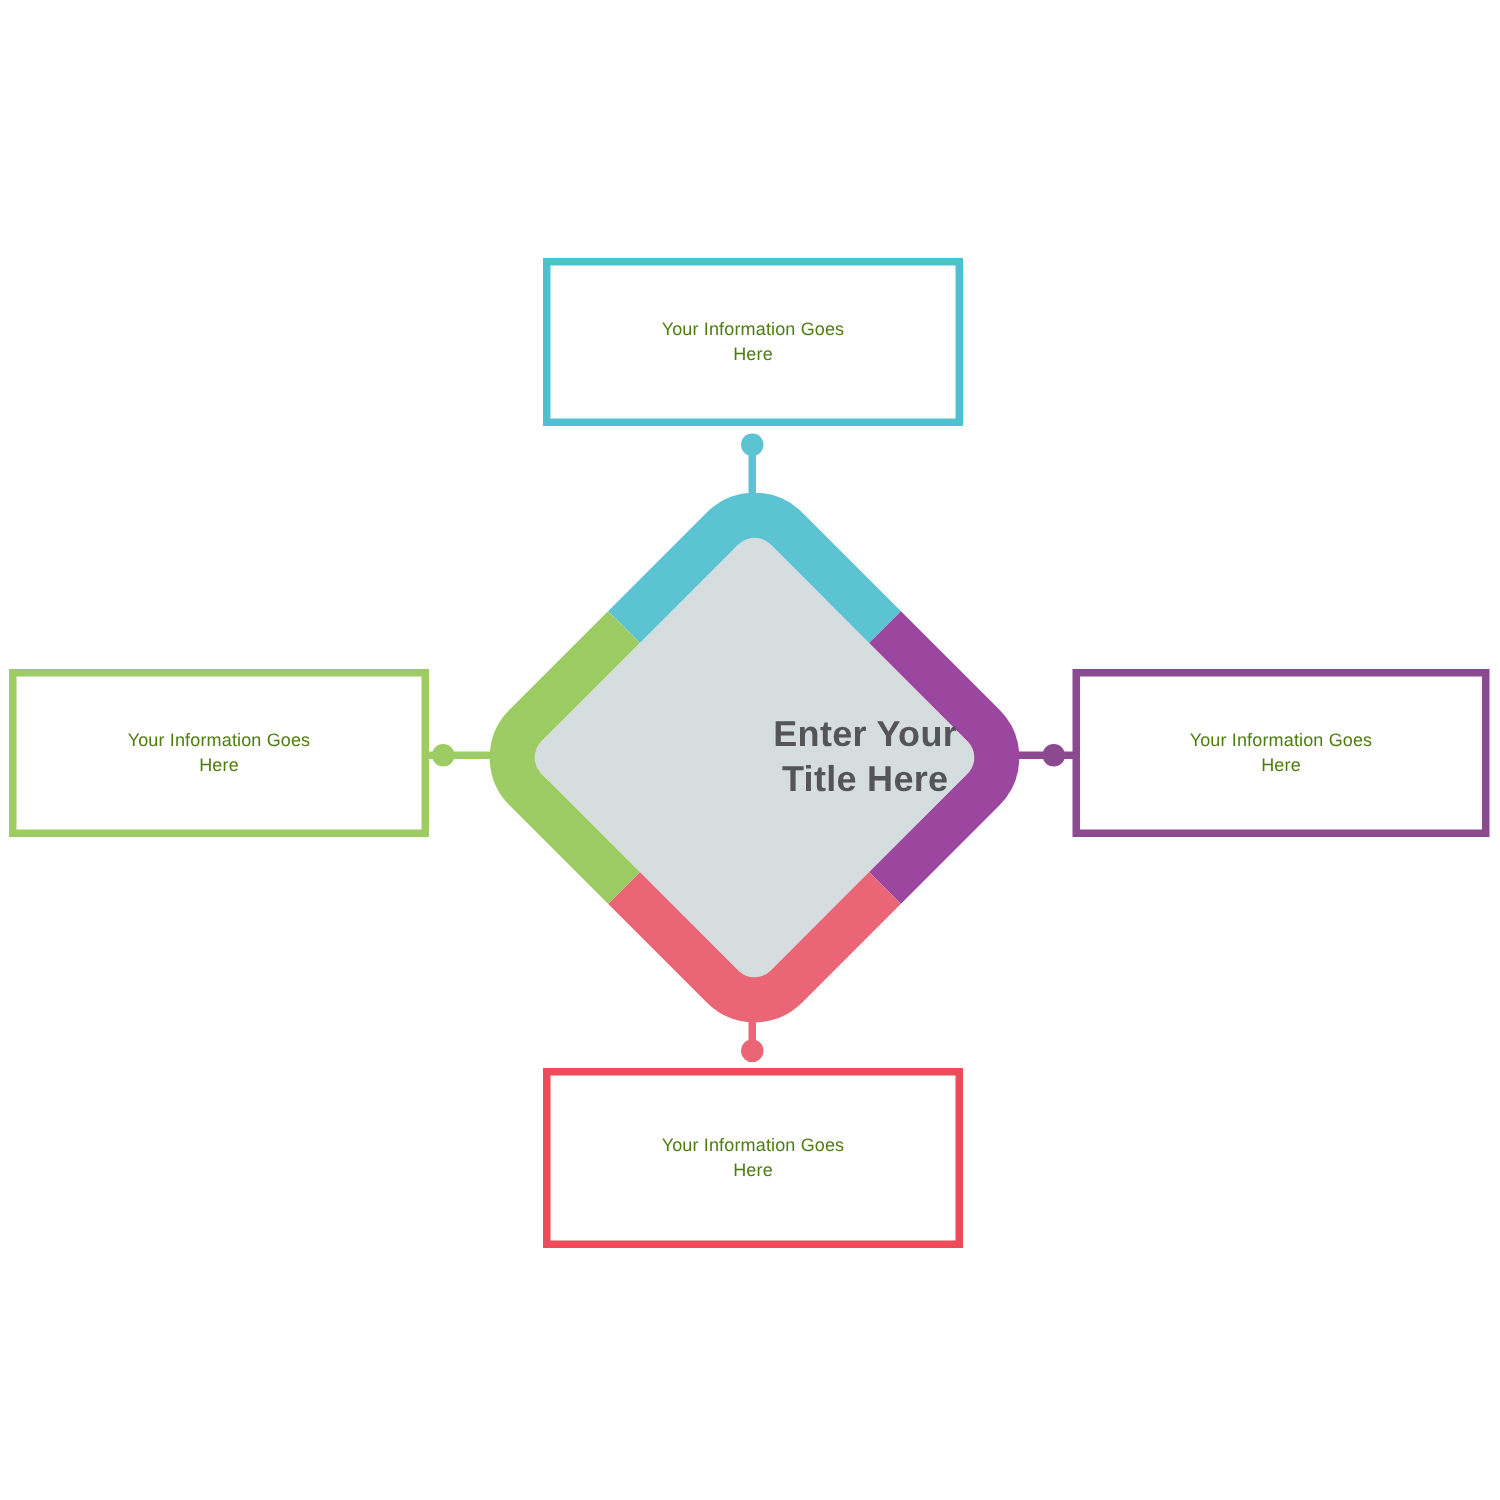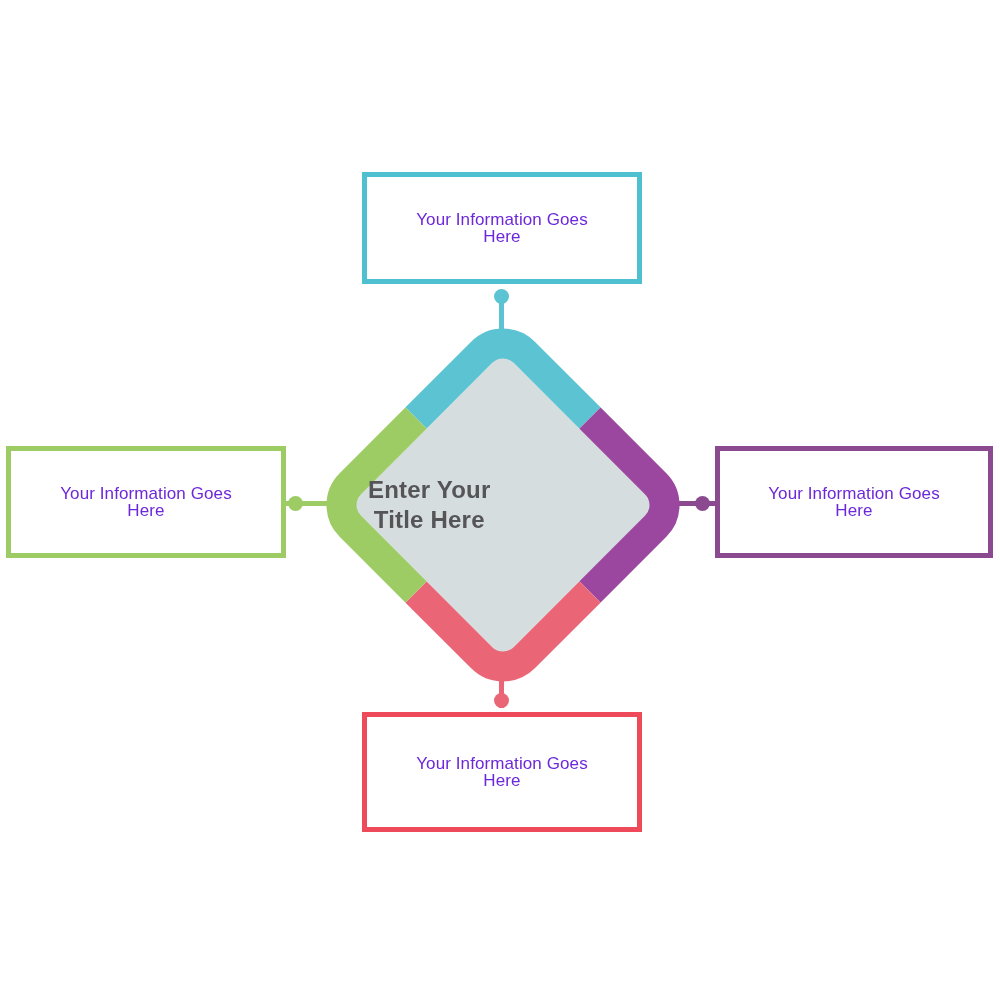--- a/index.html
+++ b/index.html
@@ -25,23 +25,23 @@
     position: absolute;
     box-sizing: border-box;
     background: #ffffff;
     border-style: solid;
     display: flex;
     align-items: center;
     justify-content: center;
     text-align: center;
   }
   .info-box .box-text {
-    font-size: 17px;
+    font-size: 12px;
     line-height: 17px;
-    color: #6d28d9;
+    color: #4d7c0f;
     font-weight: 400;
     letter-spacing: 0.1px;
     white-space: pre-line;
     padding: 0 14px;
   }
 
   #box-top {
     left: 362px;
     top: 172px;
     width: 280px;
@@ -160,21 +160,21 @@
     overflow: visible;
   }
   #diamond-title {
     position: absolute;
     left: 0;
     top: 0;
     width: 270px;
     height: 270px;
     display: flex;
     align-items: center;
-    justify-content: flex-start;
+    justify-content: flex-end;
     text-align: center;
     pointer-events: none;
   }
   #diamond-title .title-text {
     font-size: 24px;
     line-height: 30px;
     font-weight: bold;
     color: #555557;
     letter-spacing: 0.2px;
     white-space: pre-line;

